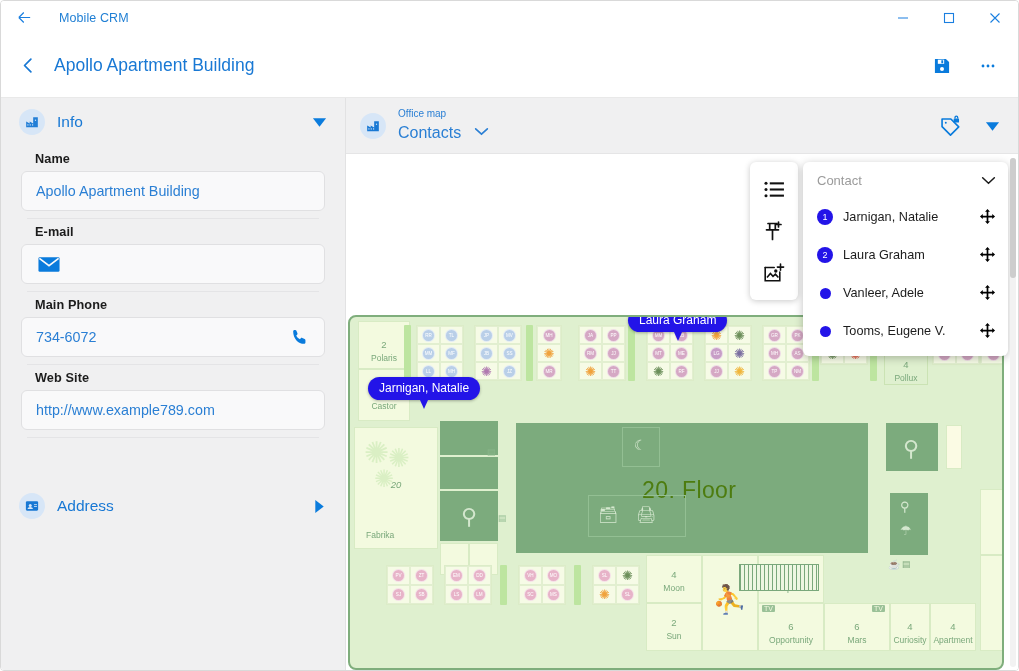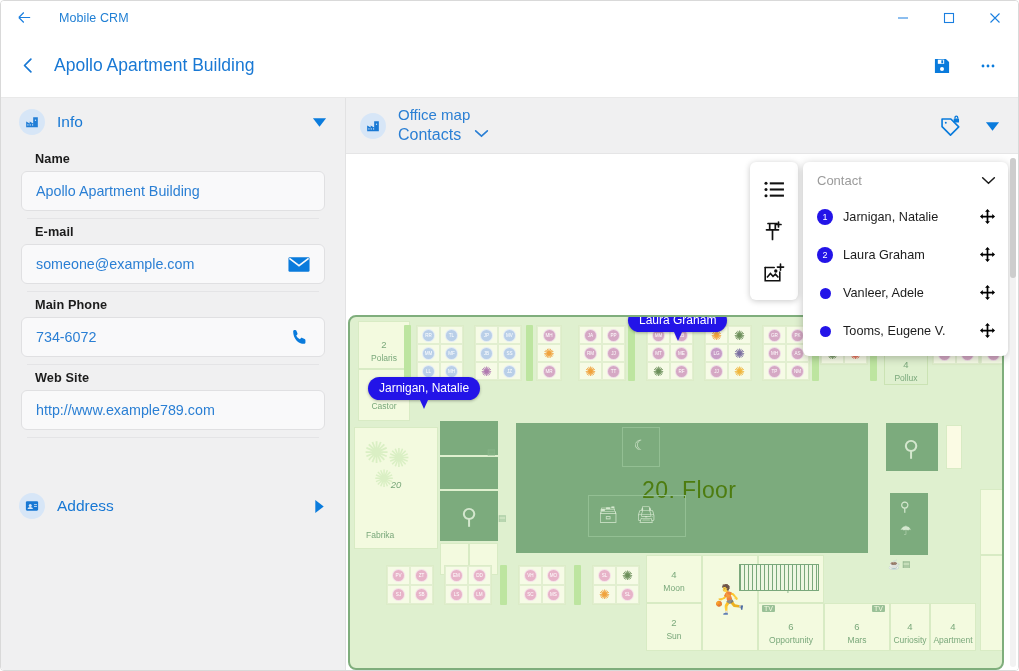--- a/index.html
+++ b/index.html
@@ -176,21 +176,21 @@
     border-bottom: 1px solid #e5e5e6;
   }
   .mh-icon {
     width: 26px; height: 26px; border-radius: 50%;
     background: #d7e6f7;
     display:flex; align-items:center; justify-content:center;
     flex:none;
   }
   .mh-texts { margin-left: 12px; line-height: 1.05; }
   .mh-sup {
-    font-size: 15px; color: #2a7fd4; display:block;
+    font-size: 10px; color: #2a7fd4; display:block;
     margin-bottom: 3px;
   }
   .mh-main {
     font-size: 16px; color: #2a7fd4; display:inline-block;
   }
   .mh-chev { display:inline-block; margin-left: 8px; color:#2a7fd4; vertical-align: 2px;}
   .mh-actions {
     position: absolute; right: 8px; top: 0; height: 56px;
     display:flex; align-items:center; gap: 6px;
   }
@@ -457,21 +457,20 @@
         <div class="field-label">Name</div>
         <div class="field-box">
           <div class="field-value">Apollo Apartment Building</div>
         </div>
         <div class="field-sep"></div>
       </div>
 
       <div class="field">
         <div class="field-label">E-mail</div>
         <div class="field-box">
-          <div class="field-value">someone@example.com</div>
           <div class="field-action">
             <svg width="22" height="17" viewBox="0 0 24 18" fill="currentColor">
               <rect x="0.5" y="1" width="23" height="16" rx="1.5"></rect>
               <path d="M1.5 2.3L12 10.3 22.5 2.3" fill="none" stroke="#f9f9fa" stroke-width="1.8"></path>
             </svg>
           </div>
         </div>
         <div class="field-sep"></div>
       </div>
 

